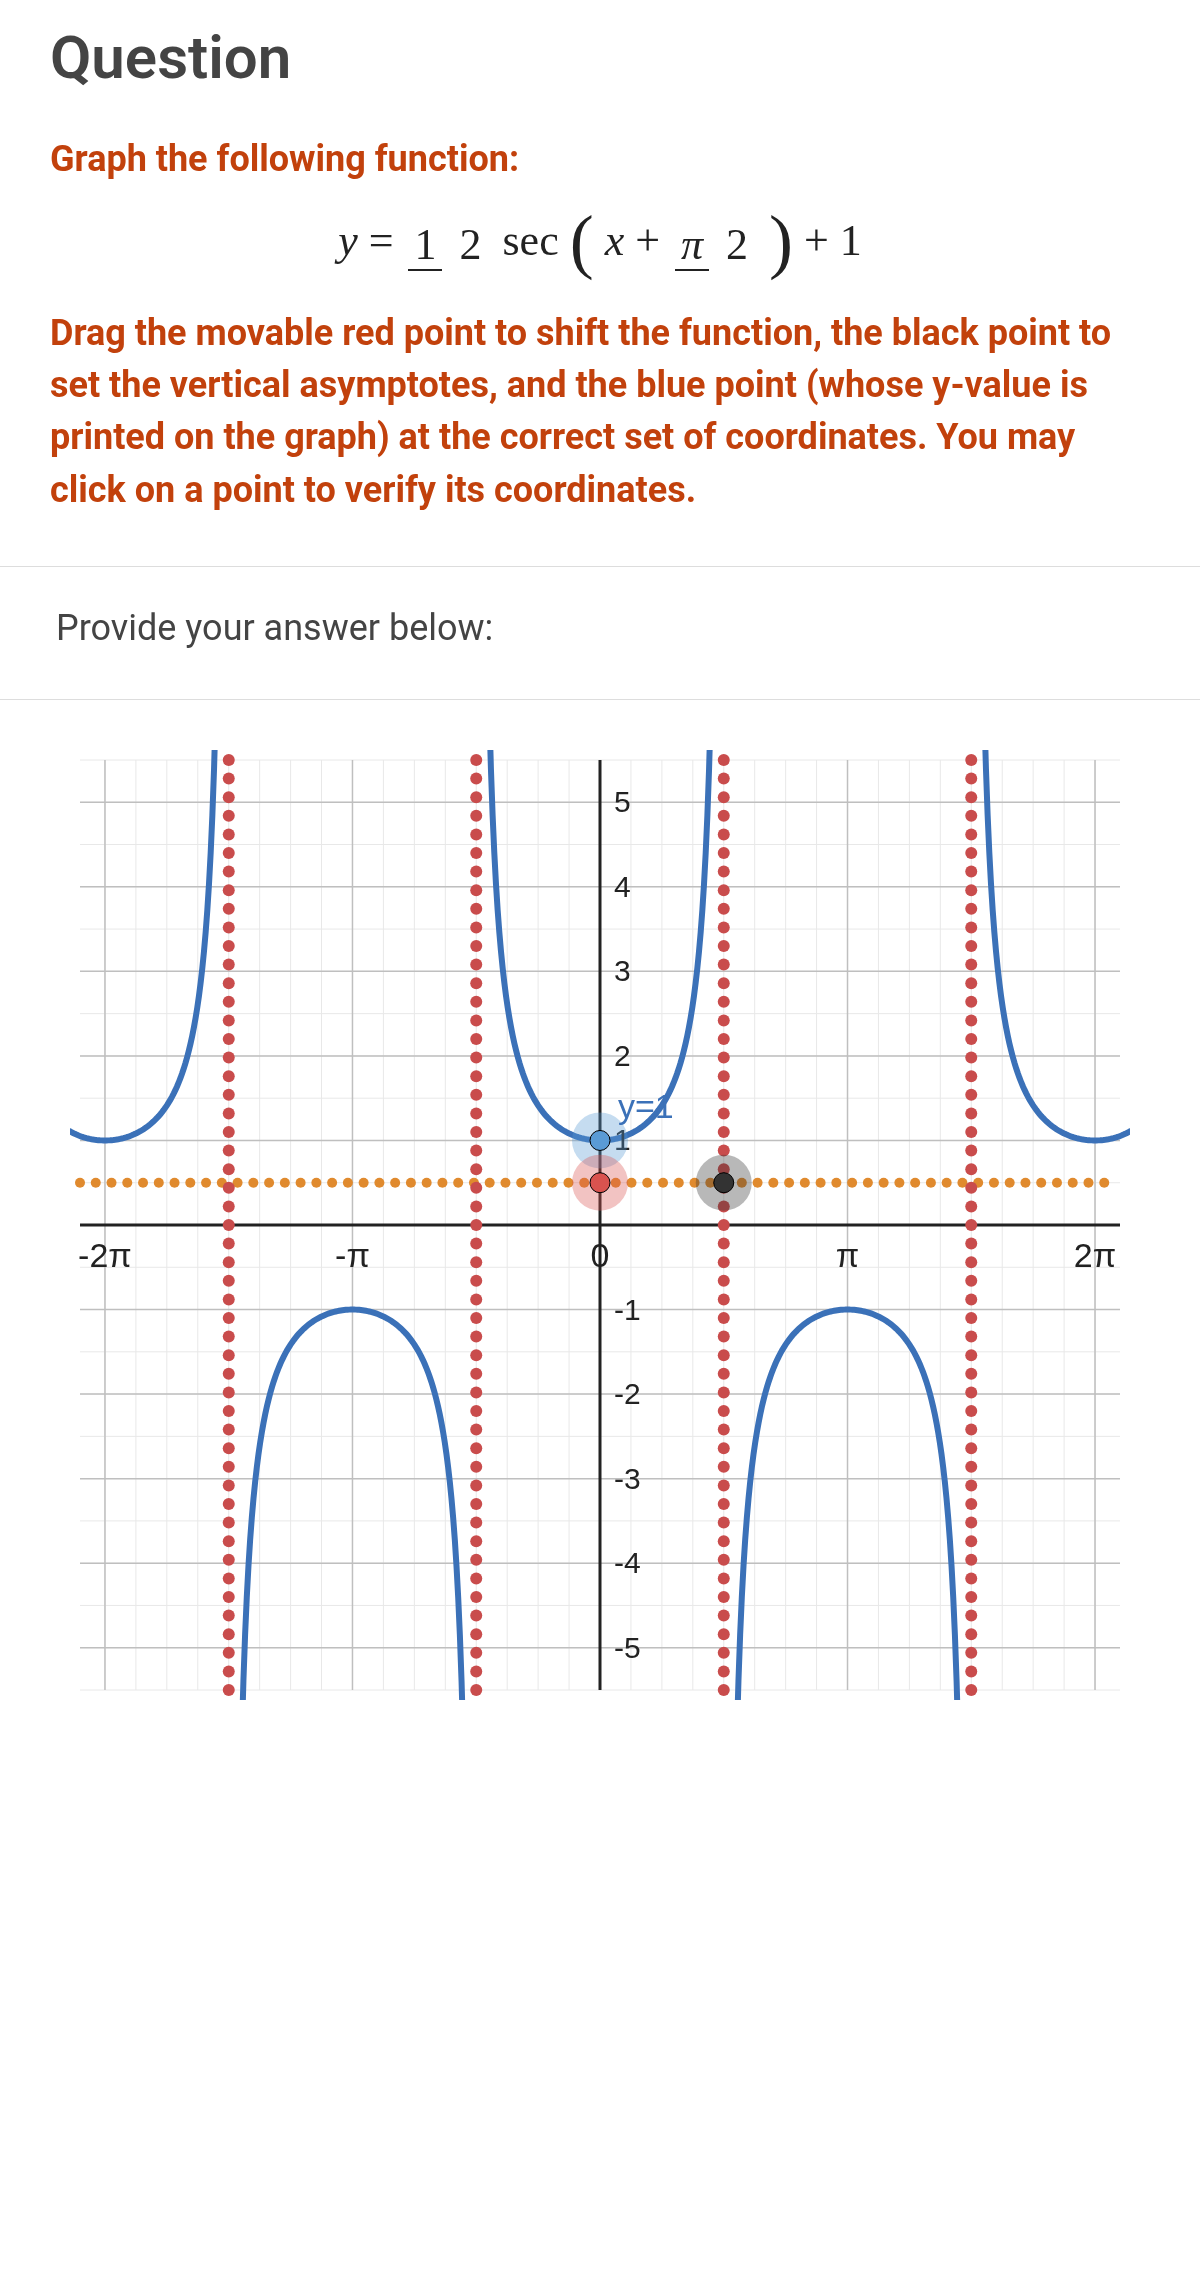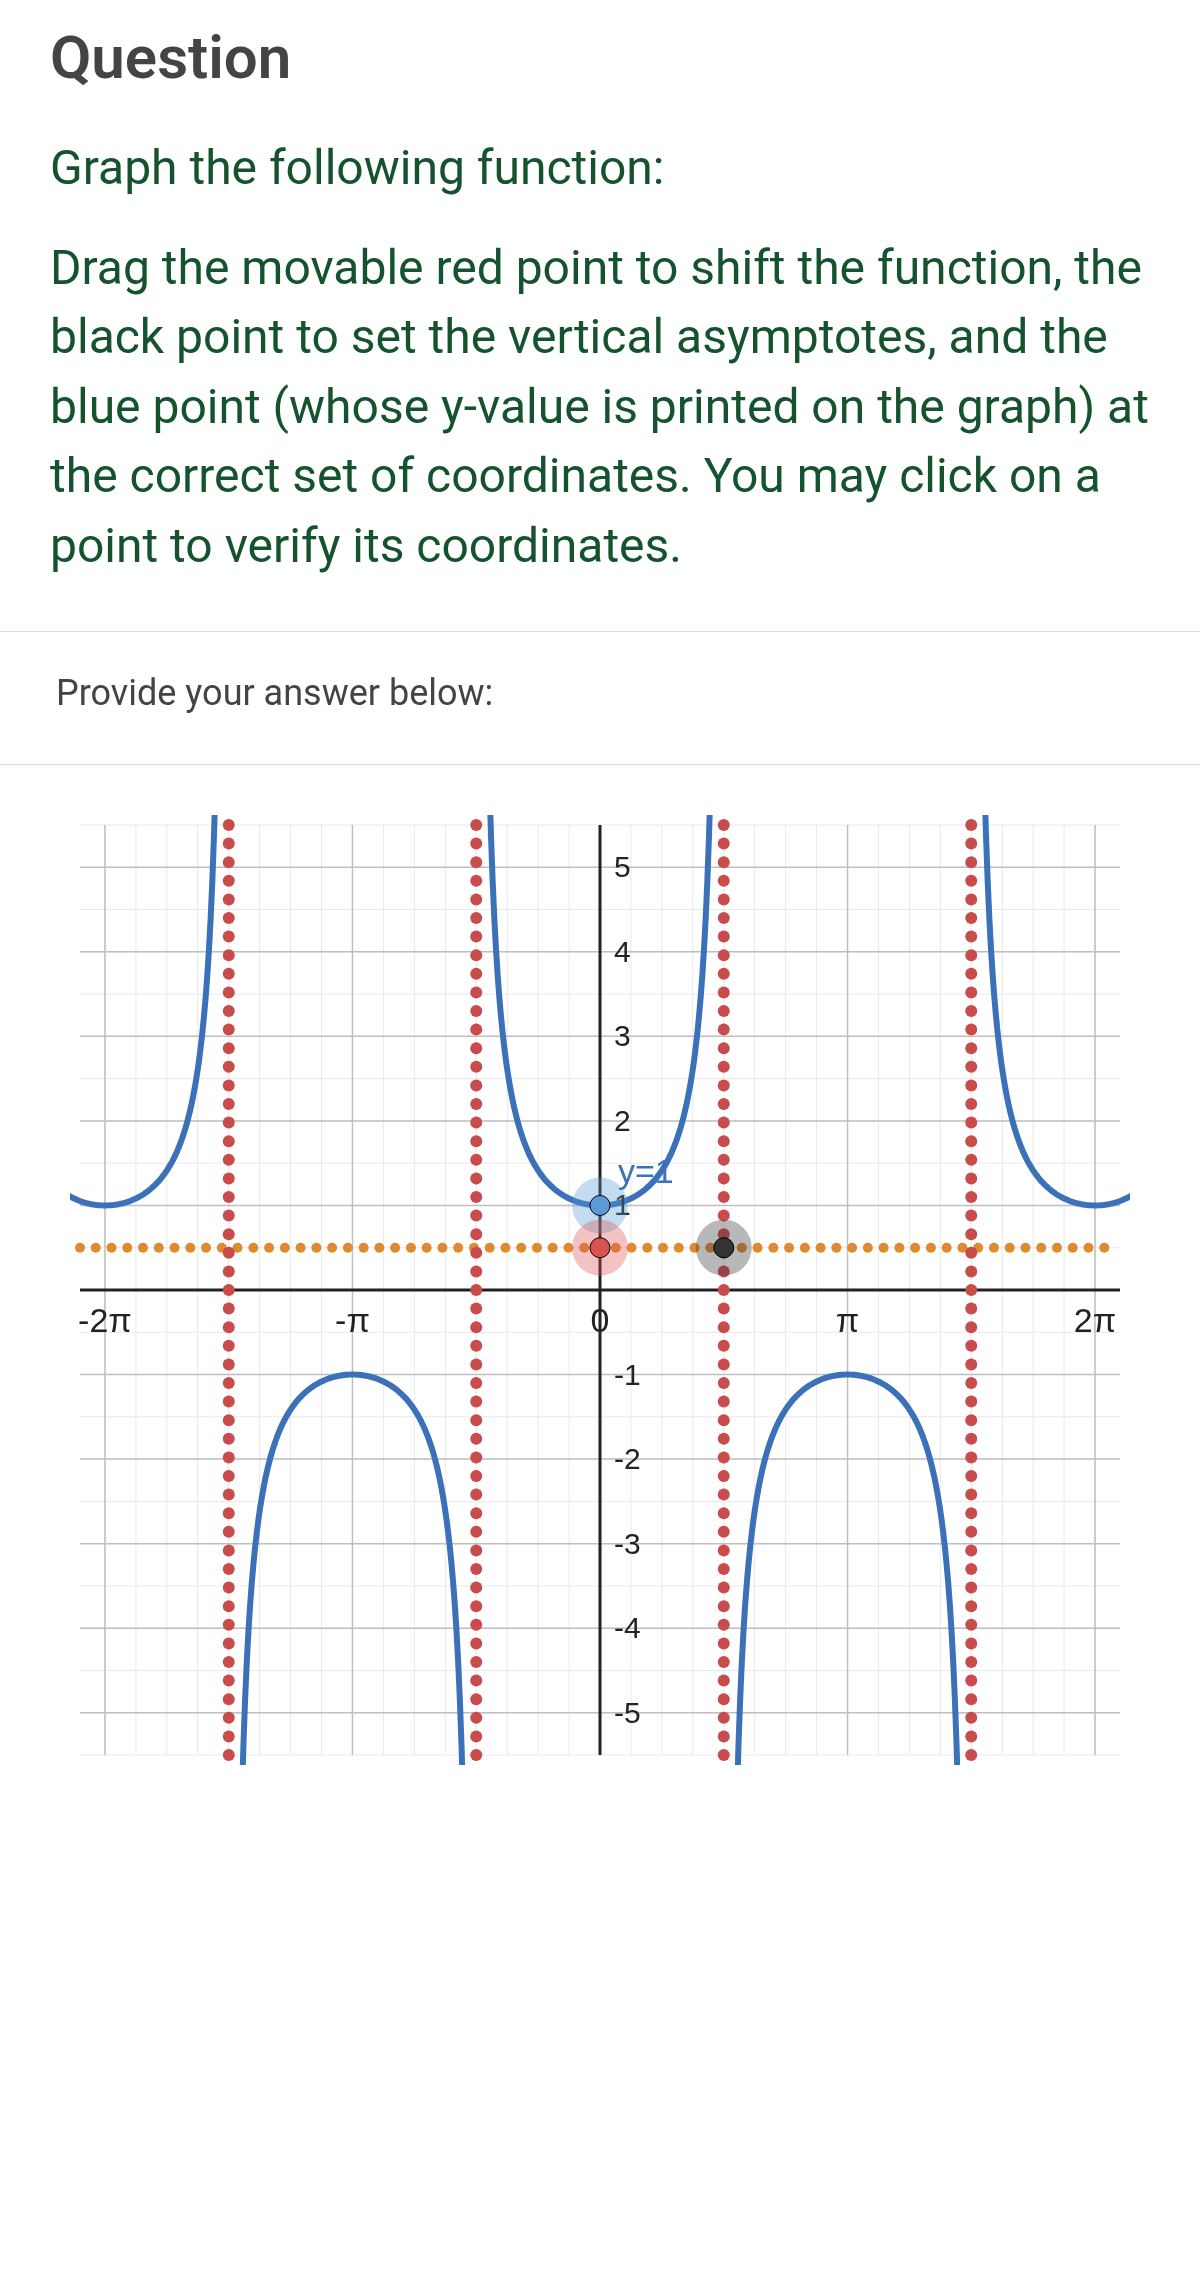--- a/index.html
+++ b/index.html
@@ -10,25 +10,25 @@
     width: 1200px;
   }
   .container { padding: 22px 50px; }
   h1.question-title {
     font-size: 60px;
     font-weight: 600;
     color: #444;
     margin-bottom: 40px;
   }
   .instruction {
-    font-size: 48px;
+    font-size: 36px;
     line-height: 1.45;
-    color: #14532d;
+    color: #c2410c;
     margin-bottom: 30px;
-    font-weight: 400;
+    font-weight: 700;
   }
   .equation {
     text-align: center;
     font-size: 44px;
     font-family: "Times New Roman", serif;
     margin: 30px 0 40px;
     color: #222;
   }
   .equation .frac {
     display: inline-block;
@@ -67,20 +67,38 @@
   svg { display: block; }
 </style>
 </head>
 <body>
 
 <div class="container">
   <h1 class="question-title">Question</h1>
 
   <p class="instruction">Graph the following function:</p>
 
+  <div class="equation">
+    <span class="it">y</span>
+    <span> = </span>
+    <span class="frac">
+      <span class="num">1</span>
+      <span class="den">2</span>
+    </span>
+    <span>sec</span>
+    <span class="paren">(</span>
+    <span class="it">x</span>
+    <span> + </span>
+    <span class="frac">
+      <span class="num" style="font-style:italic">π</span>
+      <span class="den">2</span>
+    </span>
+    <span class="paren">)</span>
+    <span> </span><span>+ 1</span>
+  </div>
 
   <p class="instruction">Drag the movable red point to shift the function, the black point to set the vertical asymptotes, and the blue point (whose y-value is printed on the graph) at the correct set of coordinates. You may click on a point to verify its coordinates.</p>
 
 
   <hr class="section-divider">
 
   <p class="answer-prompt">Provide your answer below:</p>
 
   <hr class="section-divider" style="margin-top:30px;margin-bottom:50px">
 

